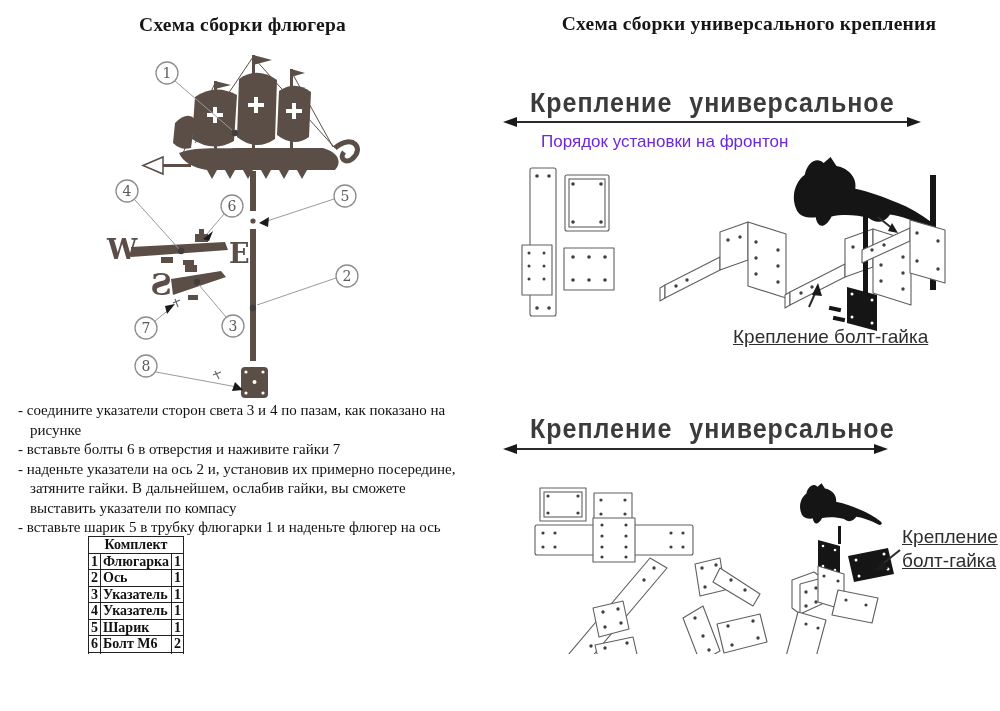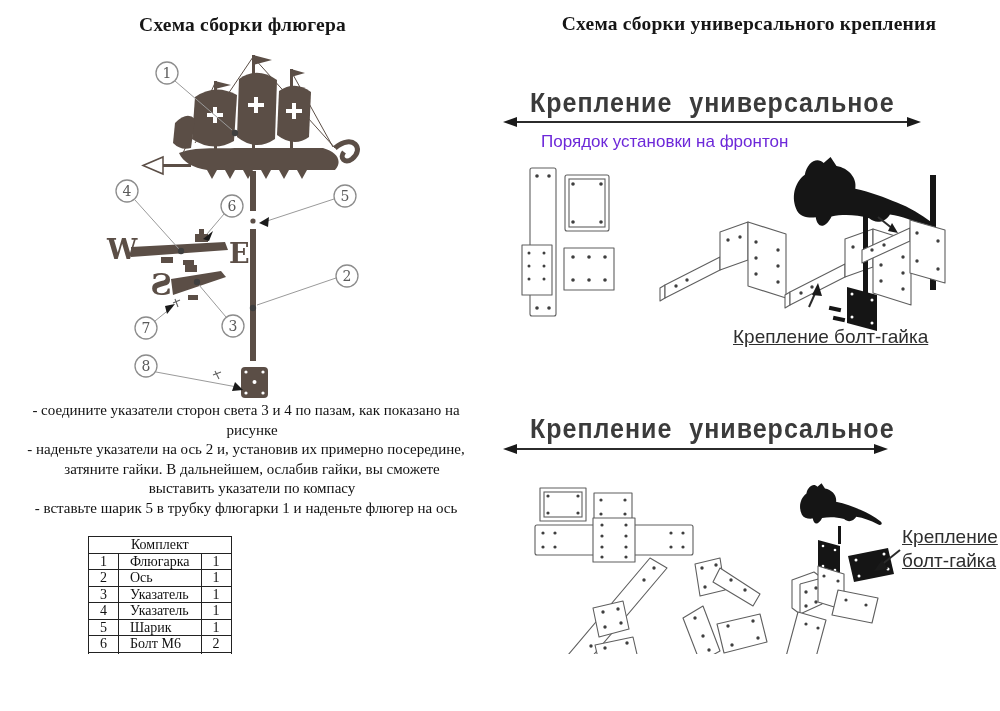--- a/index.html
+++ b/index.html
@@ -6,24 +6,24 @@
   .page{position:relative;width:1000px;height:654px;background:#fff;overflow:hidden;
         font-family:"Liberation Serif",serif;color:#111;}
   .abs{position:absolute;}
   .doc-title{font-weight:bold;font-size:19.5px;text-align:center;letter-spacing:.2px;color:#161616;}
   .headline{font-family:"Liberation Sans",sans-serif;font-weight:bold;font-size:25px;color:#3b3b3b;
             letter-spacing:1px;word-spacing:9px;transform:scaleY(1.13);transform-origin:left top;
             white-space:nowrap;display:inline-block;}
   .subtitle{font-family:"Liberation Sans",sans-serif;font-size:17px;color:#6d28d9;white-space:nowrap;}
   .caption{font-family:"Liberation Sans",sans-serif;font-size:19px;color:#2e2e2e;white-space:nowrap;text-decoration:underline;}
   .caption2{font-family:"Liberation Sans",sans-serif;font-size:19px;color:#2e2e2e;line-height:24px;}
-  .instructions{font-size:15px;line-height:19.5px;width:456px;text-align:center;}
+  .instructions{font-size:15px;line-height:19.5px;width:456px;}
   .instructions .li{padding-left:12px;text-indent:-12px;margin:0;}
   table.kit{border-collapse:collapse;font-size:14px;line-height:15.5px;color:#111;}
-  .kit td,.kit th{border:1px solid #222;padding:0 11px;font-weight:normal;}
+  .kit td,.kit th{border:1px solid #222;padding:0 2px;font-weight:bold;}
   .kit .c{text-align:center;}
   svg{display:block;}
   svg .ln{fill:#fff;stroke:#5f5f5f;stroke-width:1.1;stroke-linejoin:round;}
   svg .lnf{fill:none;stroke:#5f5f5f;stroke-width:1.1;}
   svg .hole{fill:#3f3f3f;}
   svg .blk{fill:#151515;}
   svg .wdot{fill:#fff;}
   svg .vane{fill:#5b4e46;}
   svg .rig{stroke:#5b4e46;stroke-width:1;fill:none;}
   svg .cline{stroke:#9a9a9a;stroke-width:1;fill:none;}
@@ -154,20 +154,21 @@
         </g>
       <g>
           <circle class="ccirc" cx="51" cy="313" r="11"></circle>
         <text class="cnum" x="51" y="318" text-anchor="middle">8</text>
         </g>
     </g>
   </svg>
 
   <div class="abs instructions" style="left:18px;top:401px;">
     <div class="li">- соедините  указатели сторон света 3 и 4 по пазам, как показано на рисунке</div>
+    <div class="li">- вставьте болты 6 в отверстия и наживите гайки 7</div>
     <div class="li">- наденьте указатели на ось 2 и, установив их примерно посередине, затяните гайки. В дальнейшем, ослабив гайки, вы сможете выставить указатели по компасу</div>
     <div class="li">- вставьте шарик 5 в трубку флюгарки 1 и наденьте флюгер на ось</div>
   </div>
 
   <table class="kit abs" style="left:88px;top:536px;">
     <tbody>
         <tr>
       <td class="c" colspan="3">Комплект</td>
     </tr>
     <tr>

